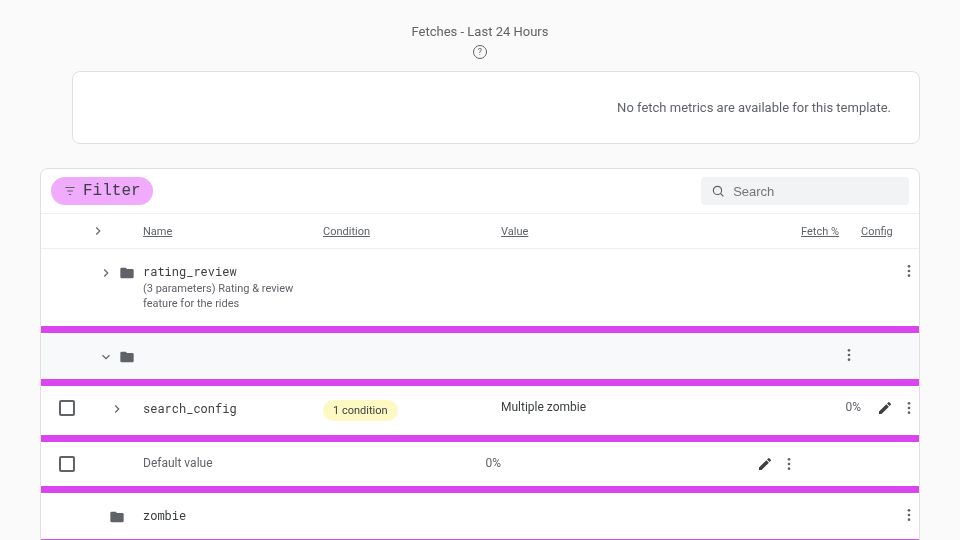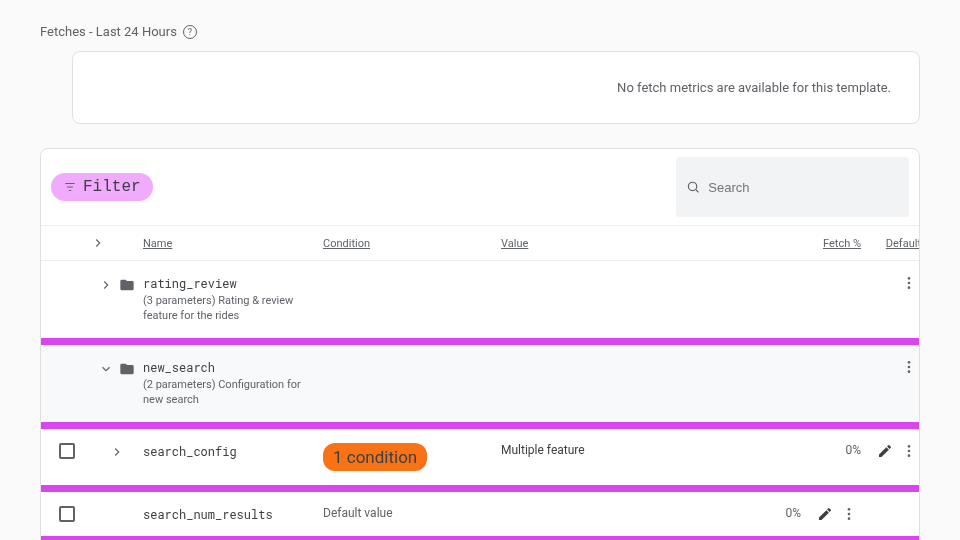--- a/index.html
+++ b/index.html
@@ -1,42 +1,42 @@
 <!DOCTYPE html>
 <html><head>
 <meta charset="utf-8">
 <style>
 * { box-sizing: border-box; margin: 0; padding: 0; }
 body { font-family: Roboto, "Helvetica Neue", Arial, sans-serif; background: #fafafa; color: #202124; font-size: 13px; width: 960px; height: 540px; overflow: hidden; }
 .page { padding: 24px 40px 0 40px; }
-.section-title { font-size: 13px; color: #5f6368; display: flex; align-items: center; gap: 6px; margin-bottom: 12px; }
+.section-title { font-size: 13px; color: #5f6368; display: flex; align-items: center; gap: 6px; margin-bottom: 12px; flex-direction: column; }
 .help-circle { width: 14px; height: 14px; border: 1.2px solid #5f6368; border-radius: 50%; display: inline-flex; align-items: center; justify-content: center; font-size: 9px; color: #5f6368; cursor: pointer; }
 .card { background: #fff; border: 1px solid #e0e0e0; border-radius: 8px; padding: 28px; text-align: right; color: #5f6368; font-size: 13px; margin-bottom: 24px; margin-left: 32px; }
 .config-header { display: flex; align-items: center; justify-content: space-between; margin-bottom: 12px; }
 .config-title { font-size: 13px; color: #5f6368; }
 .config-actions { display: flex; align-items: center; gap: 14px; }
 .btn-outline { background: #fff; border: 1px solid #dadce0; color: #1a73e8; font-size: 13px; padding: 7px 16px; border-radius: 4px; cursor: pointer; font-weight: 500; }
 .icon-btn { width: 32px; height: 32px; display: flex; align-items: center; justify-content: center; cursor: pointer; color: #5f6368; border-radius: 50%; }
 .table-card { background: #fff; border: 1px solid #e0e0e0; border-radius: 8px; overflow: hidden; }
 .toolbar { display: flex; align-items: center; justify-content: space-between; padding: 8px 10px; }
 .filter-chip { display: inline-flex; align-items: center; gap: 6px; background: #f0abfc; border-radius: 16px; padding: 5px 12px; font-size: 16px; color: #3c4043; cursor: pointer; font-family: Liberation Mono, monospace; }
-.search-box { display: flex; align-items: center; gap: 8px; background: #f1f3f4; border-radius: 4px; padding: 22px 10px; width: 233px; }
+.search-box { display: flex; align-items: center; gap: 8px; background: #f1f3f4; border-radius: 4px; padding: 6px 10px; width: 208px; }
 .search-box input { border: none; background: transparent; outline: none; font-size: 13px; color: #3c4043; width: 100%; }
 .thead { display: grid; grid-template-columns: 40px 52px 180px 178px 300px 60px 60px; align-items: center; padding: 10px 10px; border-top: 1px solid #eee; border-bottom: 1px solid #eee; font-size: 11px; color: #5f6368; text-decoration: underline; }
-.thead .right { text-align: right; }
+.thead .right { }
 .row { display: grid; grid-template-columns: 40px 52px 180px 178px 300px 60px 60px; align-items: flex-start; padding: 14px 10px; border-bottom: 7px solid #d946ef; font-size: 12px; }
 .row.expanded { background: #f8f9fa; }
 .row.child { background: #fff; }
 .checkbox { width: 16px; height: 16px; border: 2px solid #5f6368; border-radius: 2px; cursor: pointer; margin-left: 8px; }
 .expand-cell { display: flex; align-items: center; justify-content: center; gap: 6px; padding-top: 2px; }
 .chevron { cursor: pointer; color: #5f6368; }
 .folder { color: #5f6368; }
 .name-cell .name { font-family: "Roboto Mono", monospace; font-size: 12px; color: #3c4043; }
 .name-cell .desc { font-size: 11px; color: #5f6368; margin-top: 2px; line-height: 1.4; max-width: 170px; }
-.cond-chip { display: inline-block; background: #f97316; border-radius: 12px; padding: 4px 10px; font-size: 17px; color: #3c4043; }
+.cond-chip { display: inline-block; background: #fef9c3; border-radius: 12px; padding: 4px 10px; font-size: 11px; color: #3c4043; }
 .cond-text { font-size: 12px; color: #5f6368; }
 .value-text { font-size: 12px; color: #3c4043; }
 .fetch { text-align: right; font-size: 12px; color: #5f6368; }
 .actions { display: flex; align-items: center; justify-content: flex-end; gap: 8px; }
 .pencil { cursor: pointer; color: #3c4043; }
 .dots { cursor: pointer; color: #5f6368; width: 20px; text-align: center; }
 svg { display: block; }
 </style>
 </head>
 <body>
@@ -77,21 +77,21 @@
       <div></div>
       <div>
         <svg class="chevron" width="14" height="14" viewBox="0 0 24 24" fill="none" stroke="#5f6368" stroke-width="2">
             <polyline points="9 18 15 12 9 6"></polyline>
           </svg>
       </div>
       <div>Name</div>
       <div>Condition</div>
       <div>Value</div>
       <div class="right">Fetch %</div>
-      <div class="right">Default</div>
+      <div class="right">Config</div>
     </div>
 
     <div class="row">
       <div></div>
       <div class="expand-cell">
         <svg class="chevron" width="14" height="14" viewBox="0 0 24 24" fill="none" stroke="#5f6368" stroke-width="2">
             <polyline points="9 18 15 12 9 6"></polyline>
           </svg>
         <svg class="folder" width="16" height="16" viewBox="0 0 24 24" fill="#5f6368">
             <path d="M10 4H4a2 2 0 0 0-2 2v12a2 2 0 0 0 2 2h16a2 2 0 0 0 2-2V8a2 2 0 0 0-2-2h-8l-2-2z"></path>
@@ -118,24 +118,20 @@
     <div class="row expanded">
       <div></div>
       <div class="expand-cell">
         <svg class="chevron" width="14" height="14" viewBox="0 0 24 24" fill="none" stroke="#5f6368" stroke-width="2">
             <polyline points="6 9 12 15 18 9"></polyline>
           </svg>
         <svg class="folder" width="16" height="16" viewBox="0 0 24 24" fill="#5f6368">
             <path d="M10 4H4a2 2 0 0 0-2 2v12a2 2 0 0 0 2 2h16a2 2 0 0 0 2-2V8a2 2 0 0 0-2-2h-8l-2-2z"></path>
           </svg>
       </div>
-      <div class="name-cell">
-        <div class="name">new_search</div>
-        <div class="desc">(2 parameters) Configuration for new search</div>
-      </div>
       <div></div>
         <div></div>
         <div></div>
       <div class="actions">
         <div class="dots">
           <svg width="16" height="16" viewBox="0 0 24 24" fill="#5f6368">
               <circle cx="12" cy="5" r="2"></circle>
               <circle cx="12" cy="12" r="2"></circle>
               <circle cx="12" cy="19" r="2"></circle>
             </svg>
@@ -149,44 +145,41 @@
         </div>
       <div class="expand-cell">
         <svg class="chevron" width="14" height="14" viewBox="0 0 24 24" fill="none" stroke="#5f6368" stroke-width="2">
             <polyline points="9 18 15 12 9 6"></polyline>
           </svg>
       </div>
       <div class="name-cell">
         <div class="name">search_config</div>
       </div>
       <div><span class="cond-chip">1 condition</span></div>
-      <div class="value-text">Multiple feature</div>
+      <div class="value-text">Multiple zombie</div>
       <div class="fetch">0%</div>
       <div class="actions">
         <svg class="pencil" width="16" height="16" viewBox="0 0 24 24" fill="#3c4043">
             <path d="M3 17.25V21h3.75L17.81 9.94l-3.75-3.75L3 17.25zM20.71 7.04a1 1 0 0 0 0-1.41l-2.34-2.34a1 1 0 0 0-1.41 0l-1.83 1.83 3.75 3.75 1.83-1.83z"></path>
           </svg>
         <div class="dots">
           <svg width="16" height="16" viewBox="0 0 24 24" fill="#5f6368">
               <circle cx="12" cy="5" r="2"></circle>
               <circle cx="12" cy="12" r="2"></circle>
               <circle cx="12" cy="19" r="2"></circle>
             </svg>
         </div>
       </div>
     </div>
 
     <div class="row child">
       <div>
           <div class="checkbox"></div>
         </div>
       <div class="expand-cell"></div>
-      <div class="name-cell">
-        <div class="name">search_num_results</div>
-      </div>
       <div class="cond-text">Default value</div>
       <div class="fetch">0%</div>
       <div class="actions">
         <svg class="pencil" width="16" height="16" viewBox="0 0 24 24" fill="#3c4043">
             <path d="M3 17.25V21h3.75L17.81 9.94l-3.75-3.75L3 17.25zM20.71 7.04a1 1 0 0 0 0-1.41l-2.34-2.34a1 1 0 0 0-1.41 0l-1.83 1.83 3.75 3.75 1.83-1.83z"></path>
           </svg>
         <div class="dots">
           <svg width="16" height="16" viewBox="0 0 24 24" fill="#5f6368">
               <circle cx="12" cy="5" r="2"></circle>
               <circle cx="12" cy="12" r="2"></circle>

